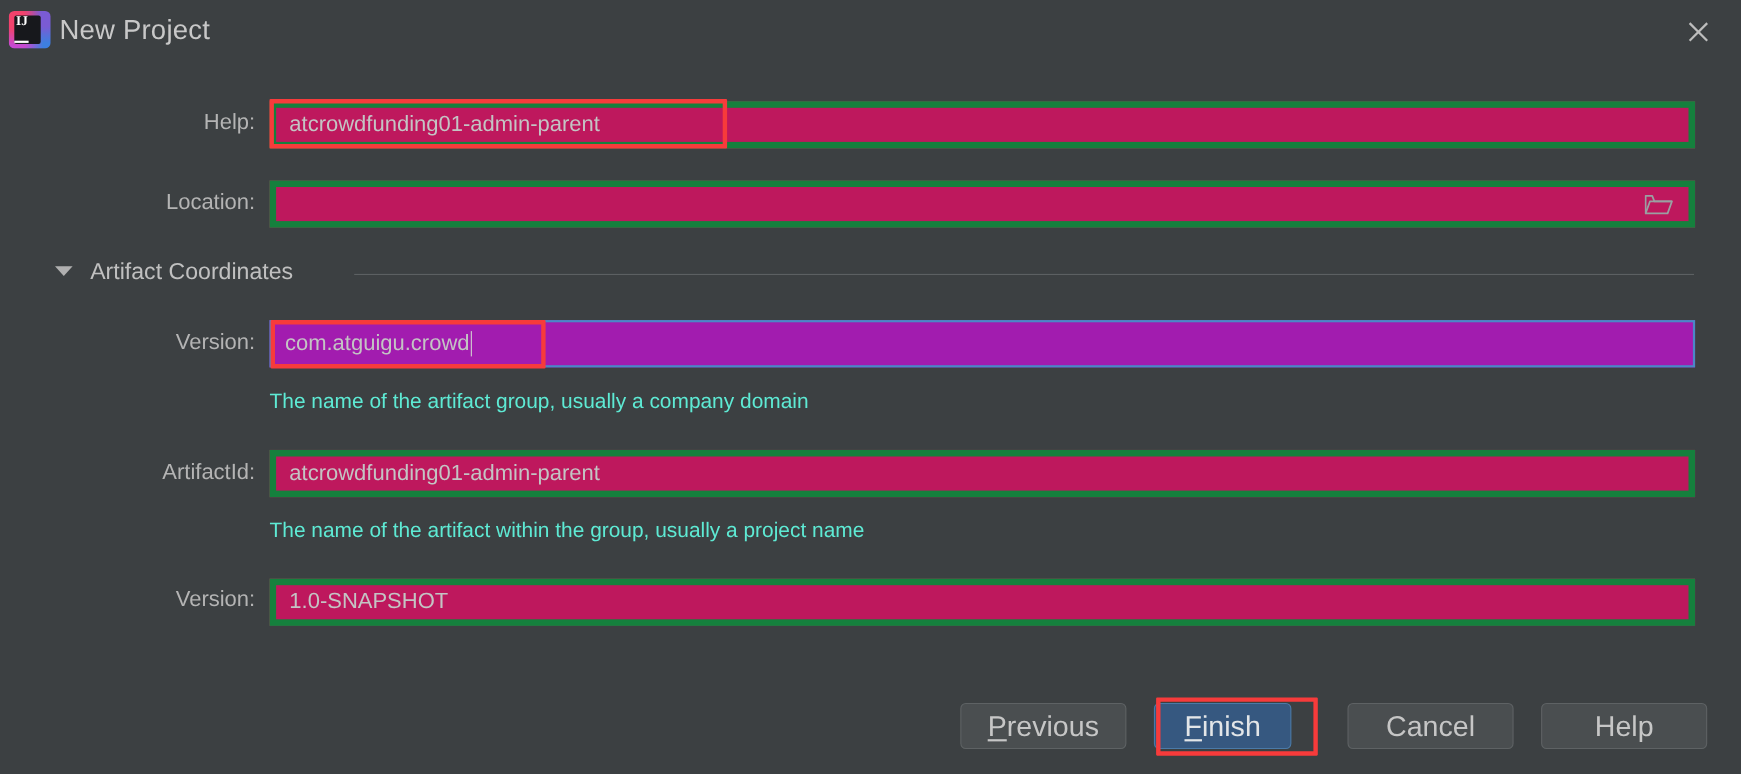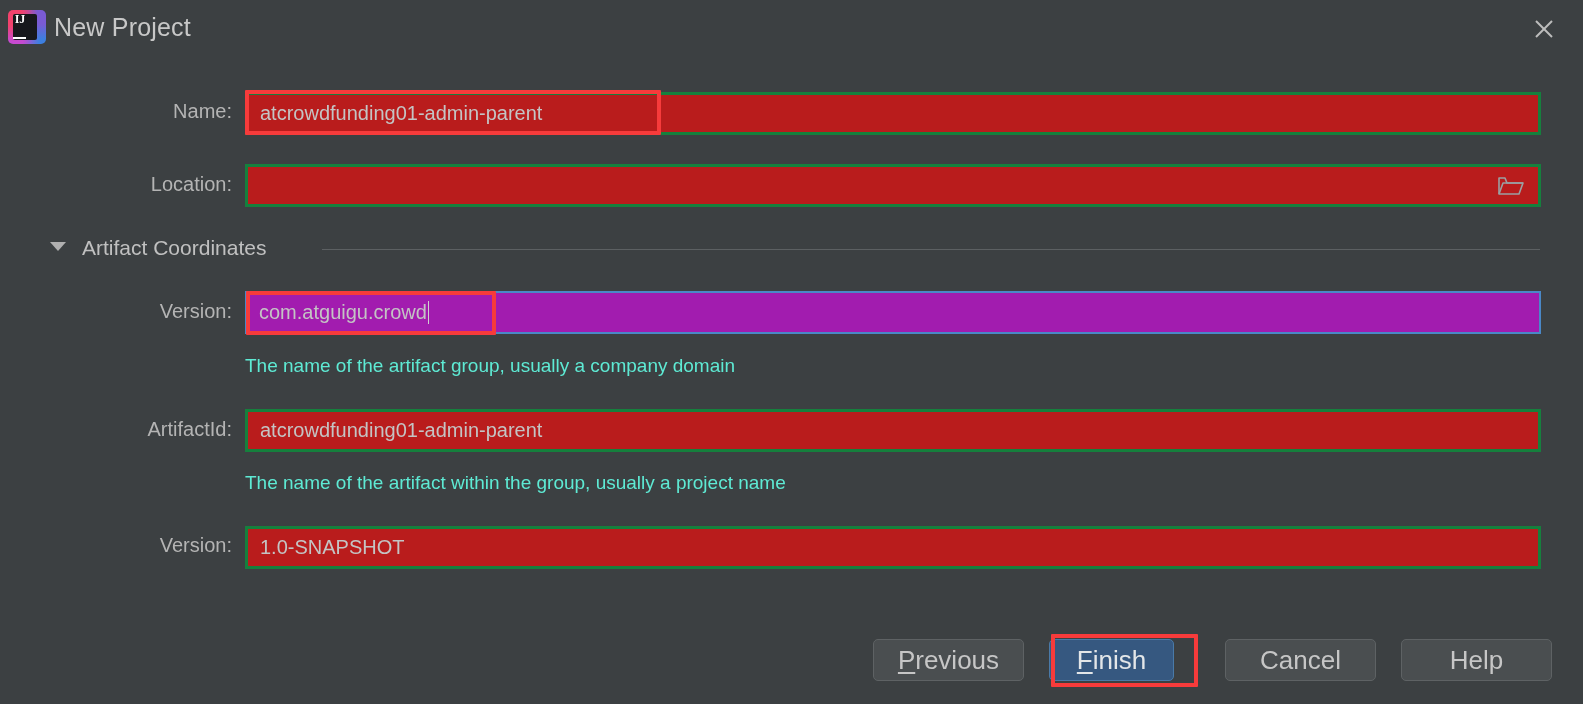--- a/index.html
+++ b/index.html
@@ -78,22 +78,22 @@
   
   .row-label {
     position: absolute;
     text-align: right;
     font-size: 20px;
     color: #b4b4b4;
     white-space: nowrap;
   }
   .field {
     position: absolute;
-    background: #b91c1c;
-    border: 3px solid #15803d;
+    background: #be185d;
+    border: 6px solid #15803d;
     box-sizing: border-box;
     display: flex;
     align-items: center;
     padding-left: 12px;
     font-size: 20px;
     color: #c4c4c4;
     white-space: nowrap;
     overflow: hidden;
   }
   .field.focused {
@@ -195,21 +195,21 @@
   <div class="dialog-title">New Project</div>
 
   <div class="close-btn">
     <svg width="34" height="34" viewBox="0 0 34 34">
       <line x1="9" y1="9" x2="25" y2="25" stroke="#bdbdbd" stroke-width="2"></line>
       <line x1="25" y1="9" x2="9" y2="25" stroke="#bdbdbd" stroke-width="2"></line>
     </svg>
   </div>
 </div>
 
-<div class="row-label" style="left:45px; top:100px; width:187px;">Name:</div>
+<div class="row-label" style="left:45px; top:100px; width:187px;">Help:</div>
 <div class="field" style="left:245px; top:92px; width:1296px; height:43px;">
   <span>atcrowdfunding01-admin-parent</span>
 </div>
 
 <div class="row-label" style="left:45px; top:173px; width:187px;">Location:</div>
 <div class="field" style="left:245px; top:164px; width:1296px; height:43px;">
   <span class="folder-icon">
     <svg width="26" height="22" viewBox="0 0 26 22">
       <path d="M1 3 L1 19 L21 19 L25 8 L9 8 L7 3 Z" fill="none" stroke="#9aa0a2" stroke-width="1.6" stroke-linejoin="round"></path>
       <path d="M1 19 L5 8 L25 8" fill="none" stroke="#9aa0a2" stroke-width="1.6" stroke-linejoin="round"></path>

